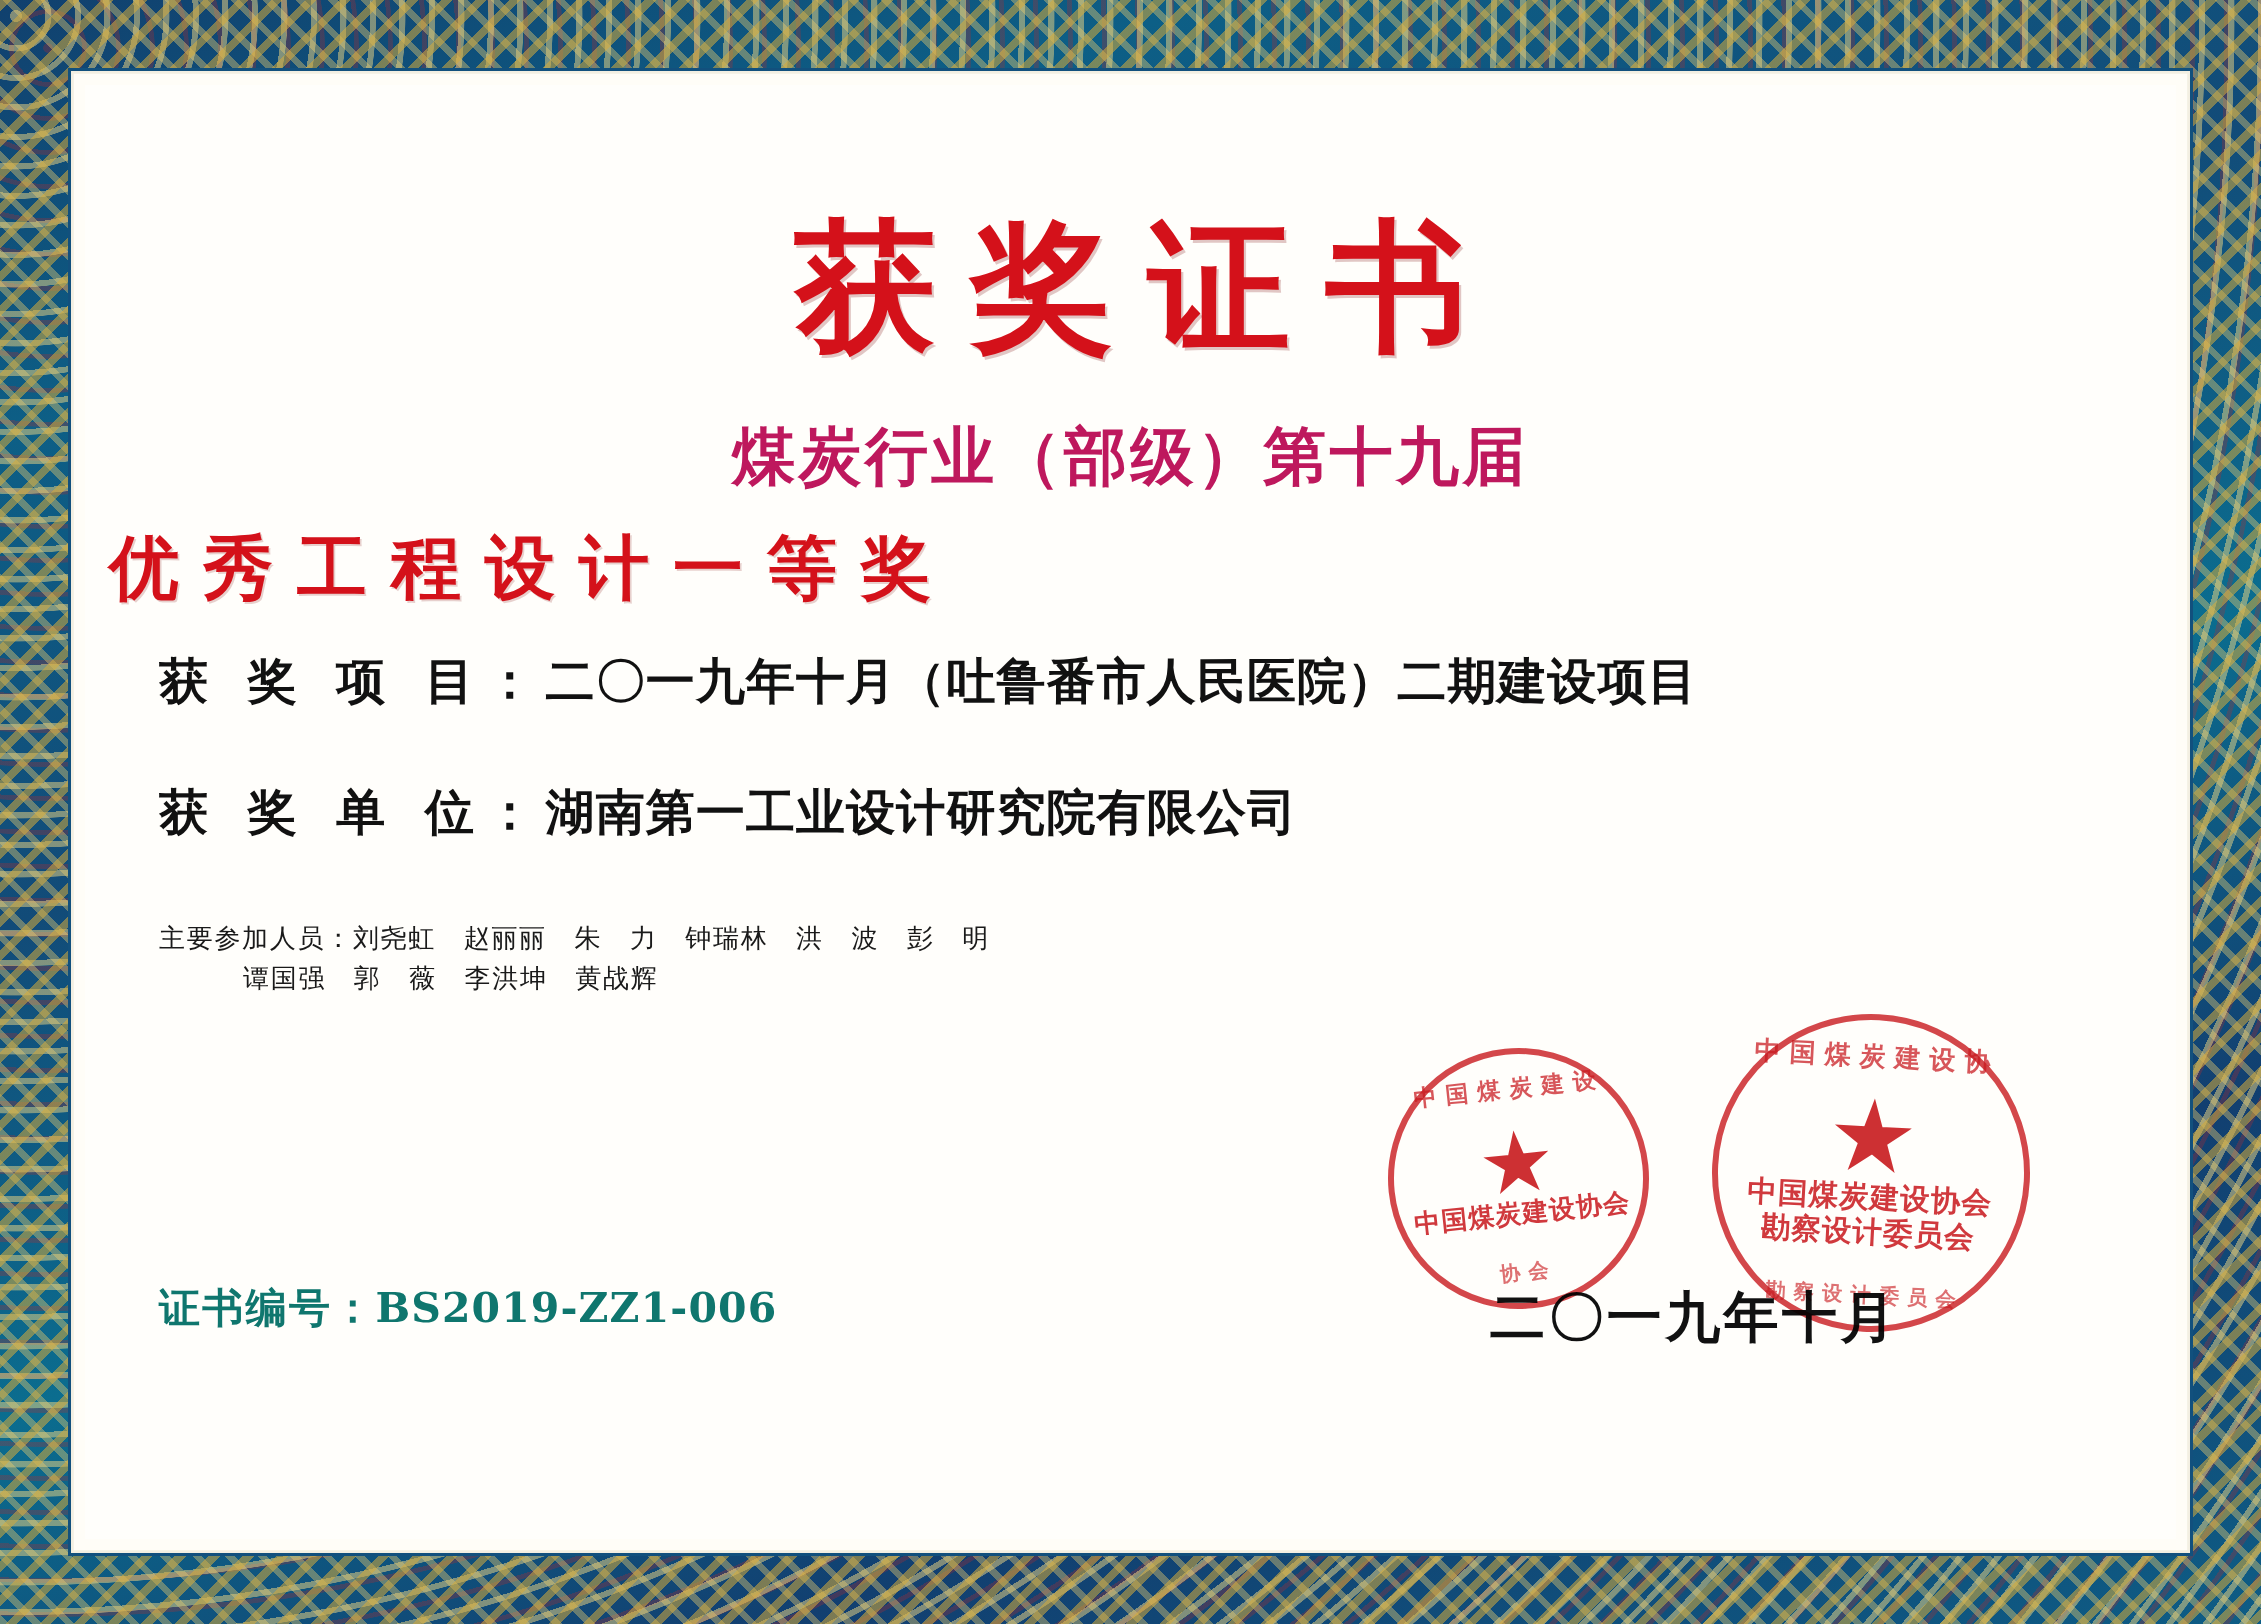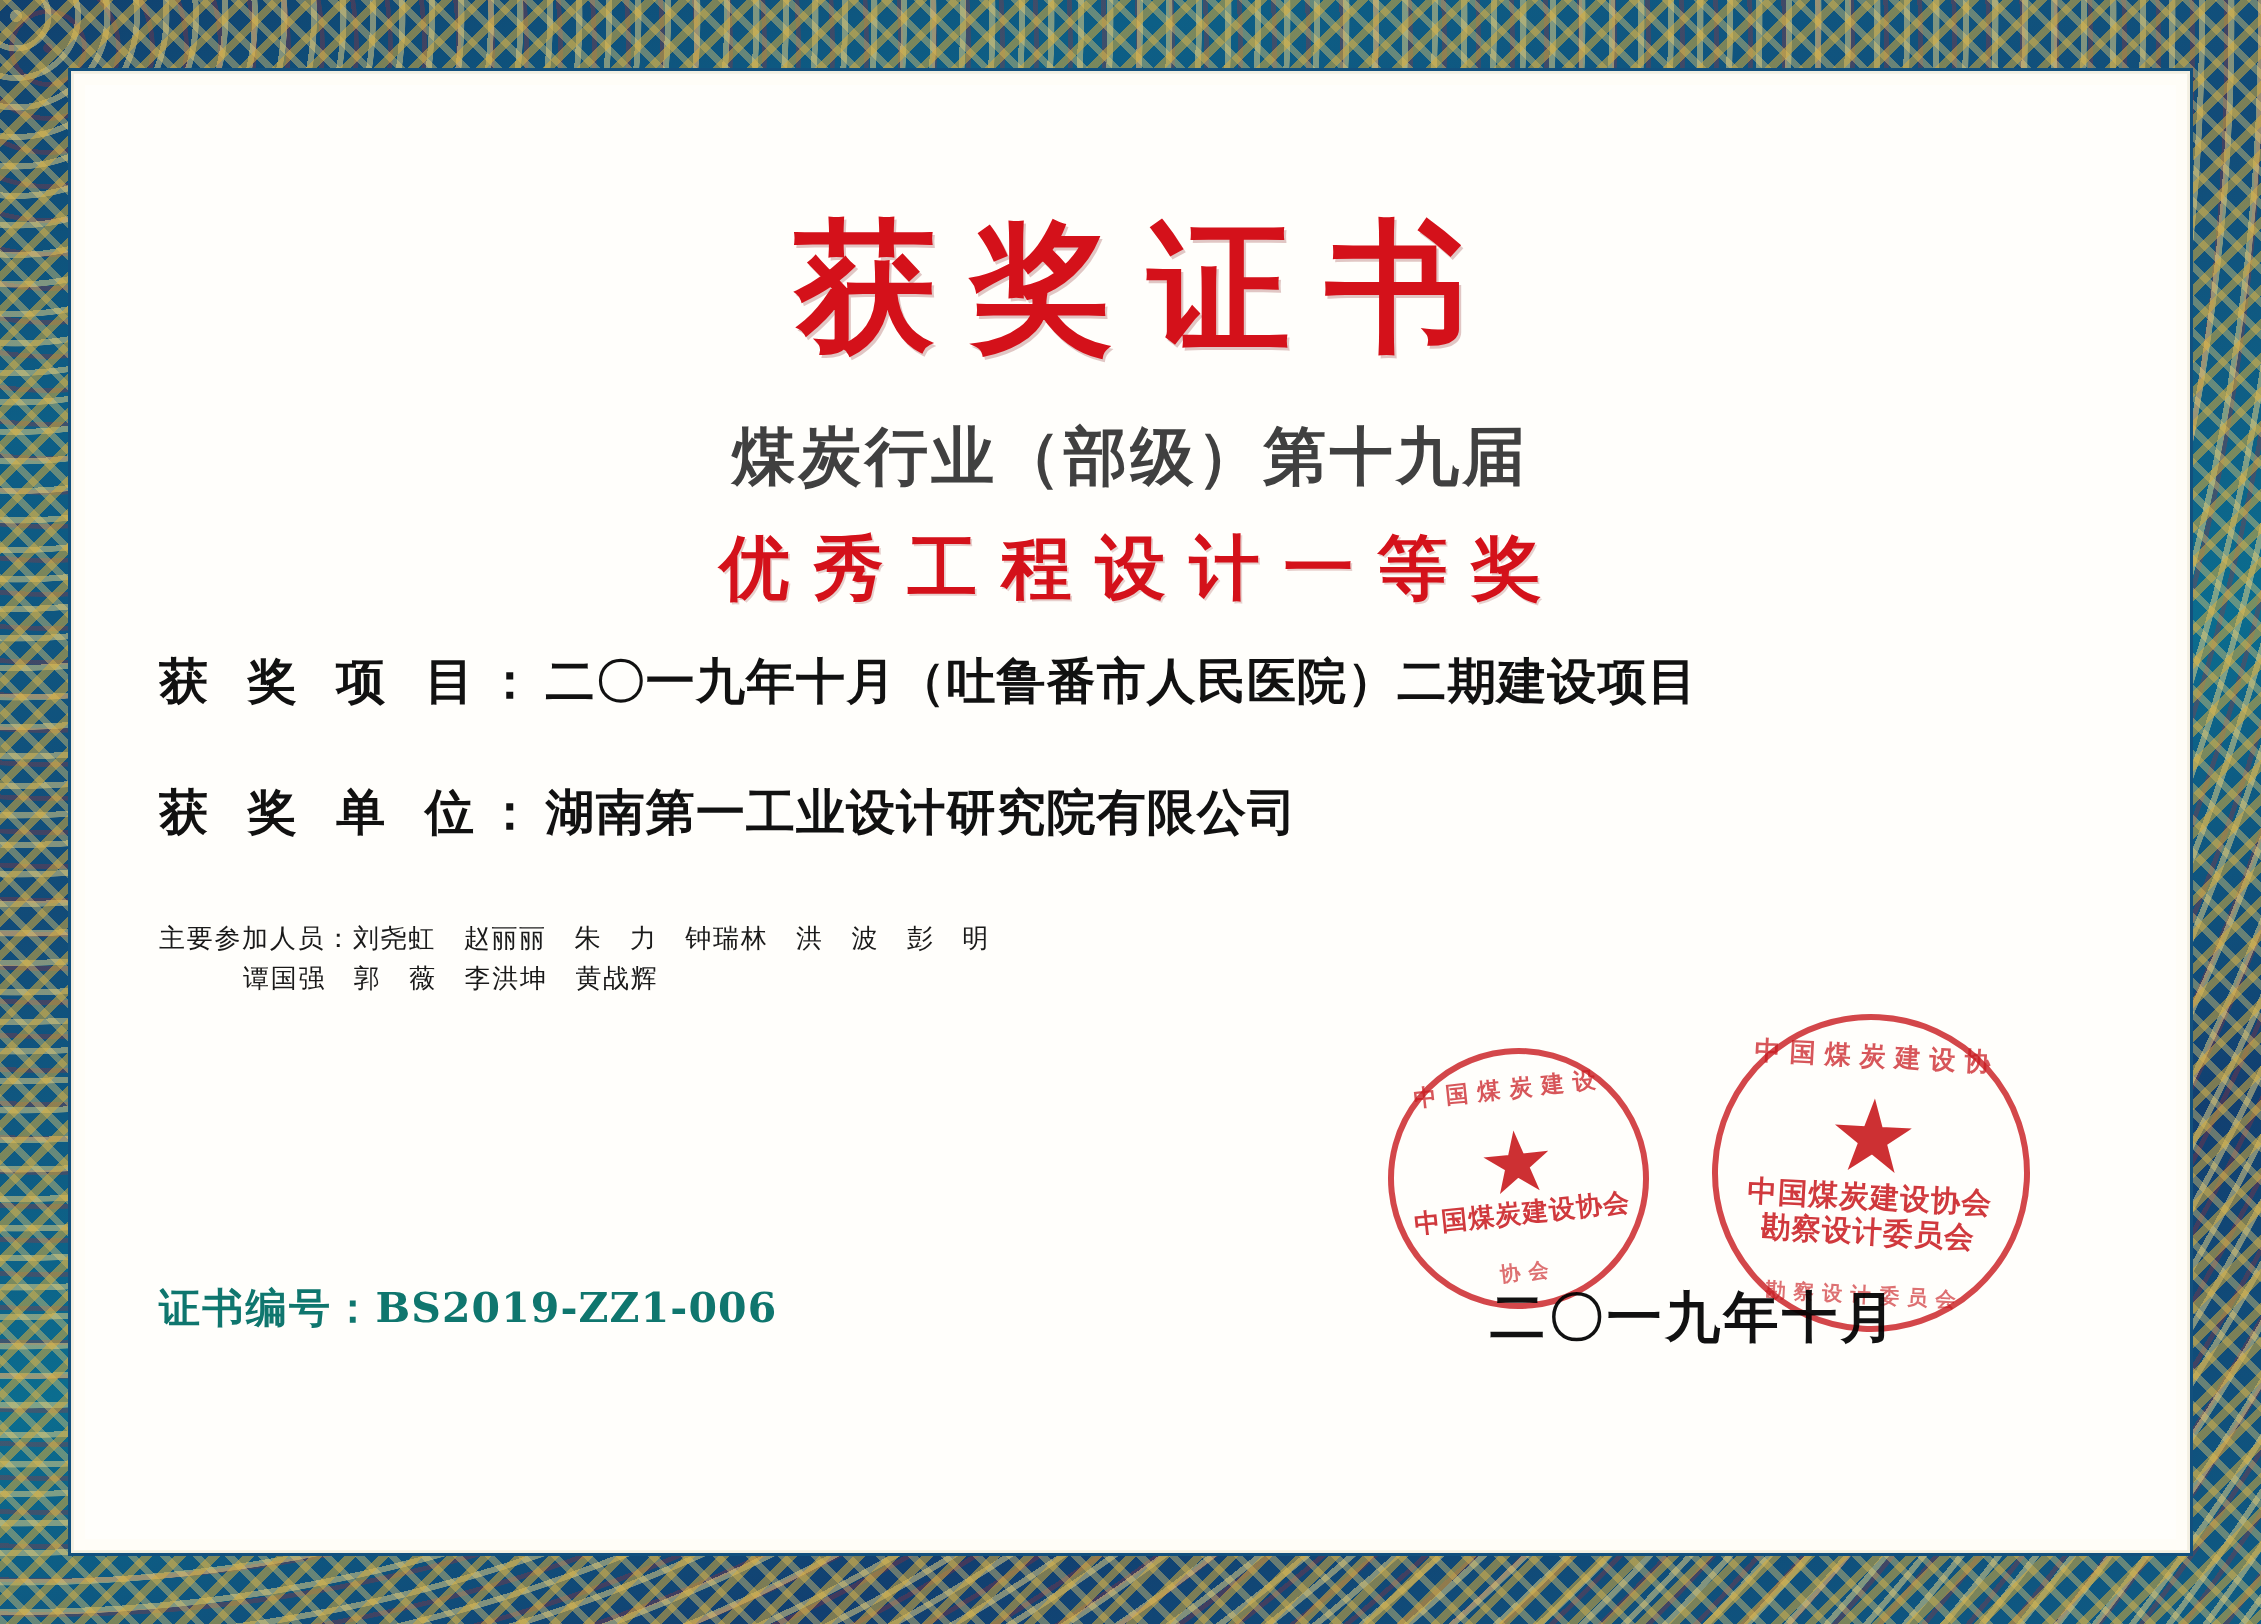--- a/index.html
+++ b/index.html
@@ -91,34 +91,34 @@
     line-height: 1;
     text-shadow: 2.3px 2.8px 0 rgba(120,0,0,0.22);
   }
 
   .subtitle-1 {
     position: absolute;
     left: 0;
     right: 0;
     top: 340px;
     text-align: center;
-    color: #404040;
+    color: #be185d;
     font-family: "DejaVu Serif", "Liberation Serif", serif;
     font-weight: bold;
     font-size: 63px;
     letter-spacing: 3.4px;
     line-height: 1;
   }
 
   .subtitle-2 {
     position: absolute;
     left: 0;
     right: 0;
     top: 448px;
-    text-align: center;
+    text-align: left;
     color: #d4111a;
     font-family: "DejaVu Serif", "Liberation Serif", serif;
     font-weight: bold;
     font-size: 70px;
     letter-spacing: 24px;
     text-indent: 24px;
     line-height: 1;
     text-shadow: 1.7px 1.7px 0 rgba(120,0,0,0.18);
   }
 

